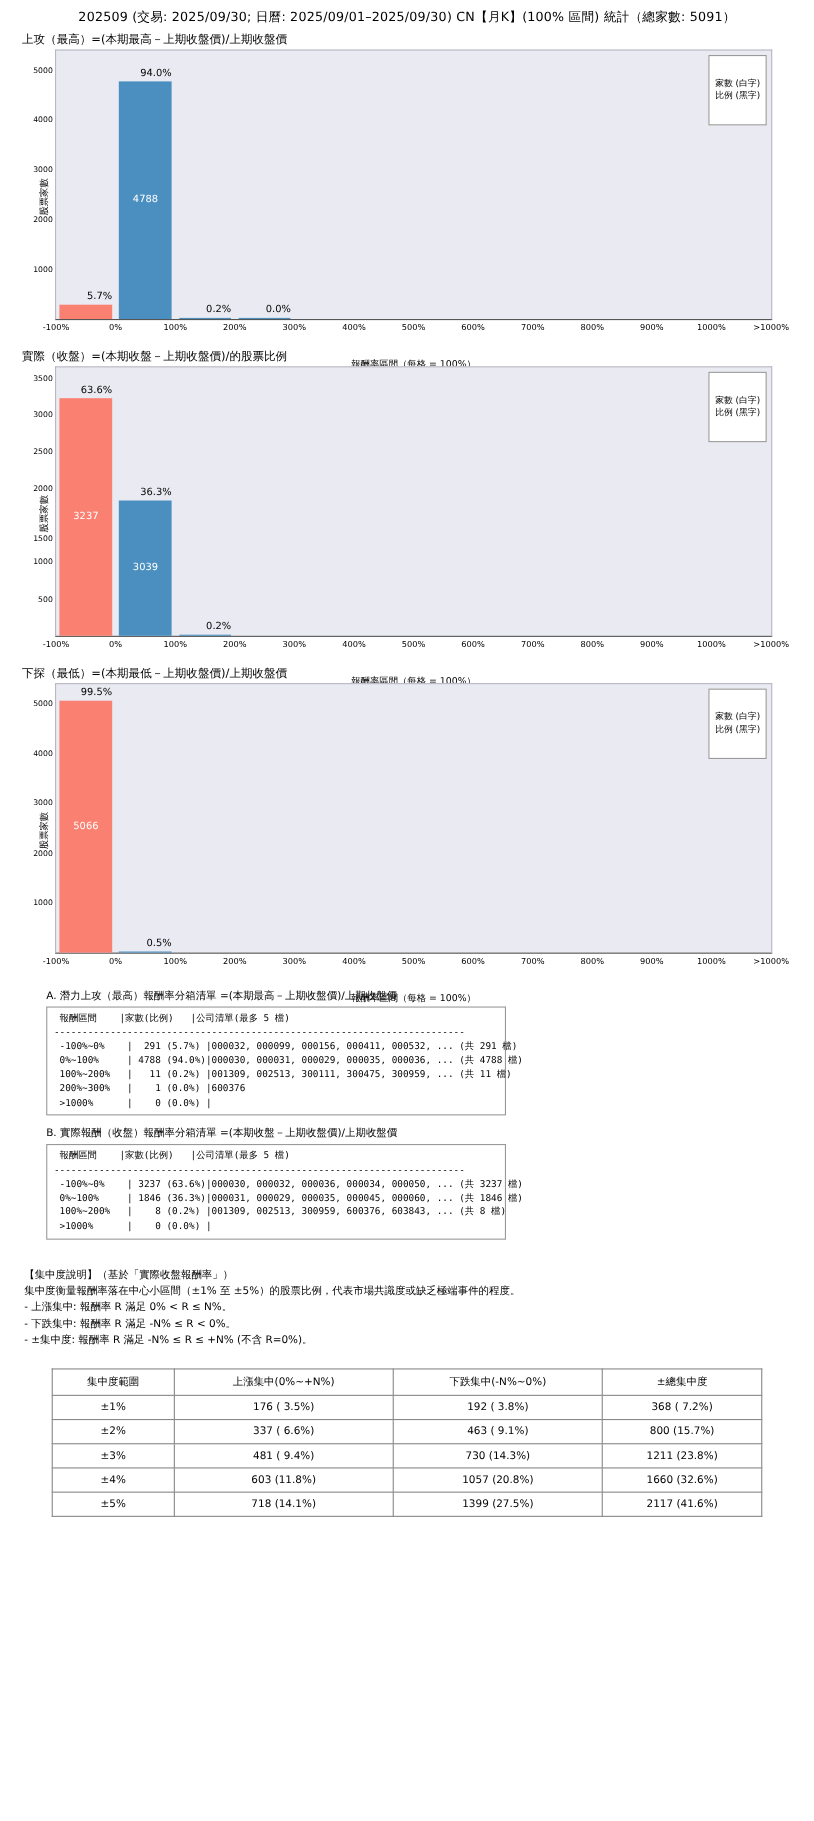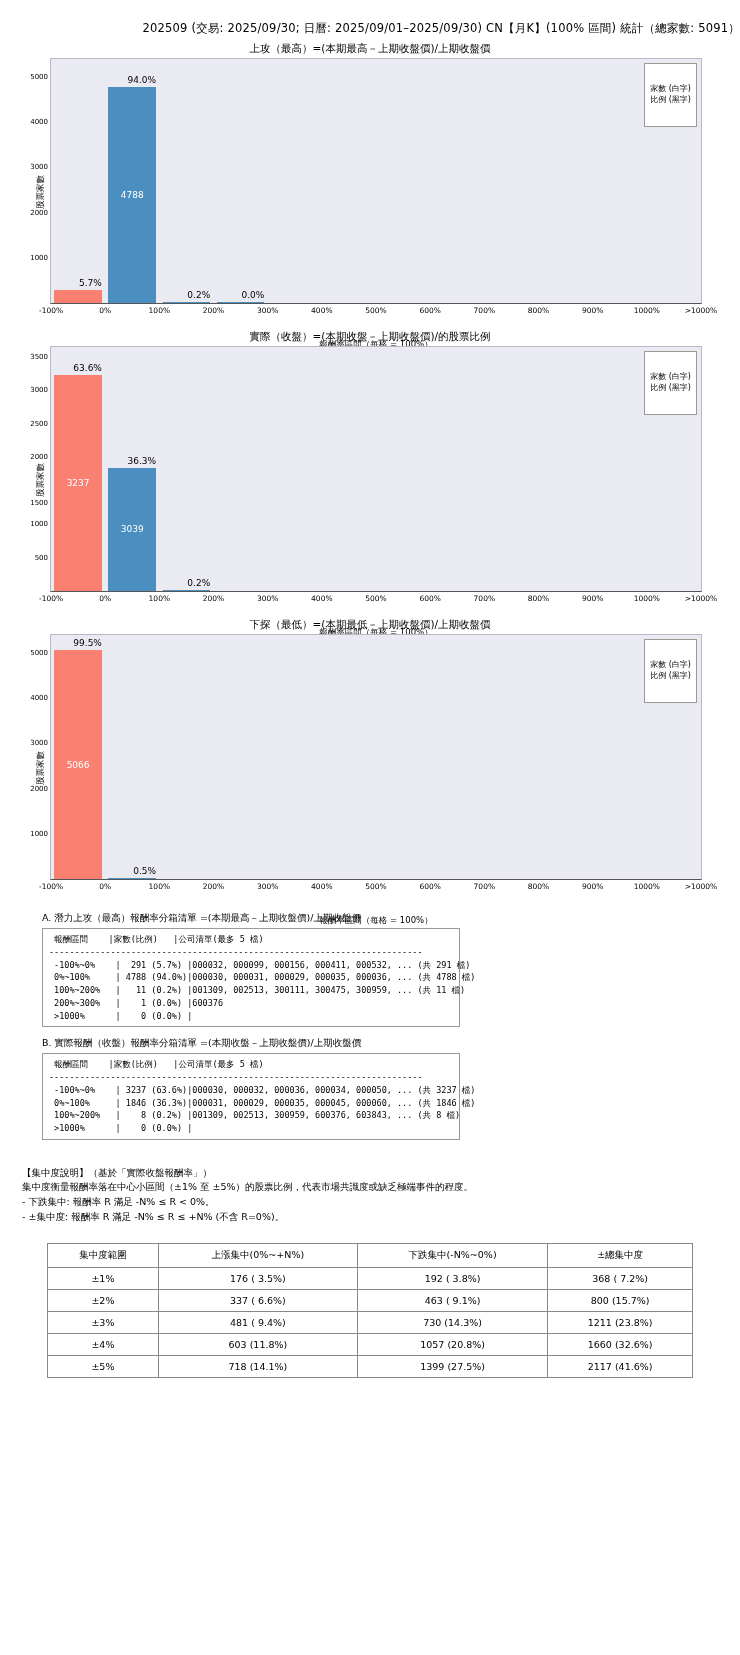--- a/index.html
+++ b/index.html
@@ -13,33 +13,32 @@
     color: #000000;
     font-size: 11px;
   }
   .page {
     position: relative;
     width: 740px;
     min-height: 1655px;
     box-sizing: border-box;
   }
   .main-title {
-    text-align: right;
+    text-align: center;
     font-size: 11.5px;
-    padding-top: 21px;
+    padding-top: 8px;
     padding-bottom: 2px;
     letter-spacing: 0.2px;
   }
   .chart-block {
     position: relative;
     margin: 0 auto;
     width: 700px;
   }
   .chart-title {
-    text-align: center;
     font-size: 10.5px;
     margin-bottom: 2px;
     margin-top: 4px;
   }
   .plot-wrap {
     position: relative;
     height: 268px;
     margin-left: 30px;
     margin-right: 18px;
   }
@@ -311,20 +310,21 @@
 -------------------------------------------------------------------------
  -100%~0%    | 3237 (63.6%)|000030, 000032, 000036, 000034, 000050, ... (共 3237 檔)
  0%~100%     | 1846 (36.3%)|000031, 000029, 000035, 000045, 000060, ... (共 1846 檔)
  100%~200%   |    8 (0.2%) |001309, 002513, 300959, 600376, 603843, ... (共 8 檔)
  &gt;1000%      |    0 (0.0%) |</div>
   </div>
 
   <div class="notes" id="notes">
       <div>【集中度說明】（基於「實際收盤報酬率」）</div>
       <div>集中度衡量報酬率落在中心小區間（±1% 至 ±5%）的股票比例，代表市場共識度或缺乏極端事件的程度。</div>
+      <div> - 上漲集中: 報酬率 R 滿足 0% &lt; R ≤ N%。</div>
       <div> - 下跌集中: 報酬率 R 滿足 -N% ≤ R &lt; 0%。</div>
       <div> - ±集中度: 報酬率 R 滿足 -N% ≤ R ≤ +N% (不含 R=0%)。</div>
     </div>
 
   <table class="conc">
     <thead>
       <tr id="concHead">
           <th>集中度範圍</th>
           <th>上漲集中(0%~+N%)</th>
           <th>下跌集中(-N%~0%)</th>

